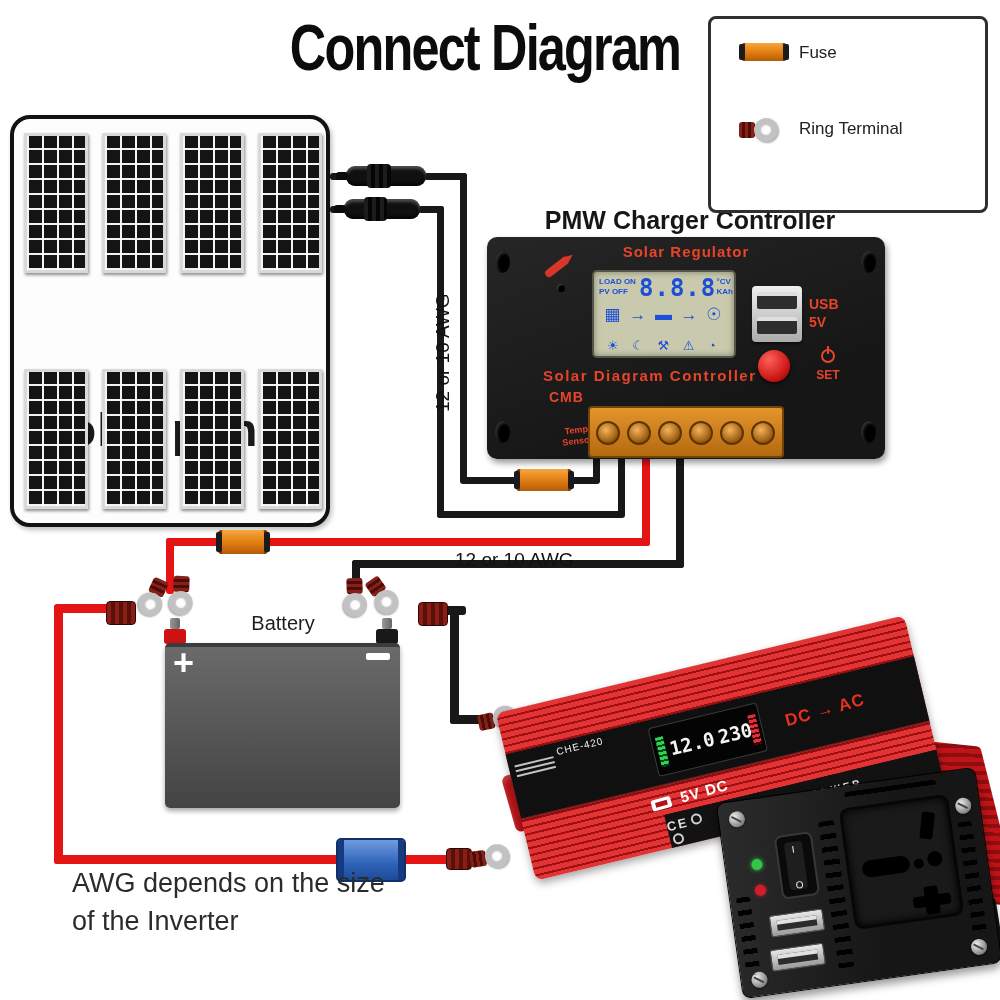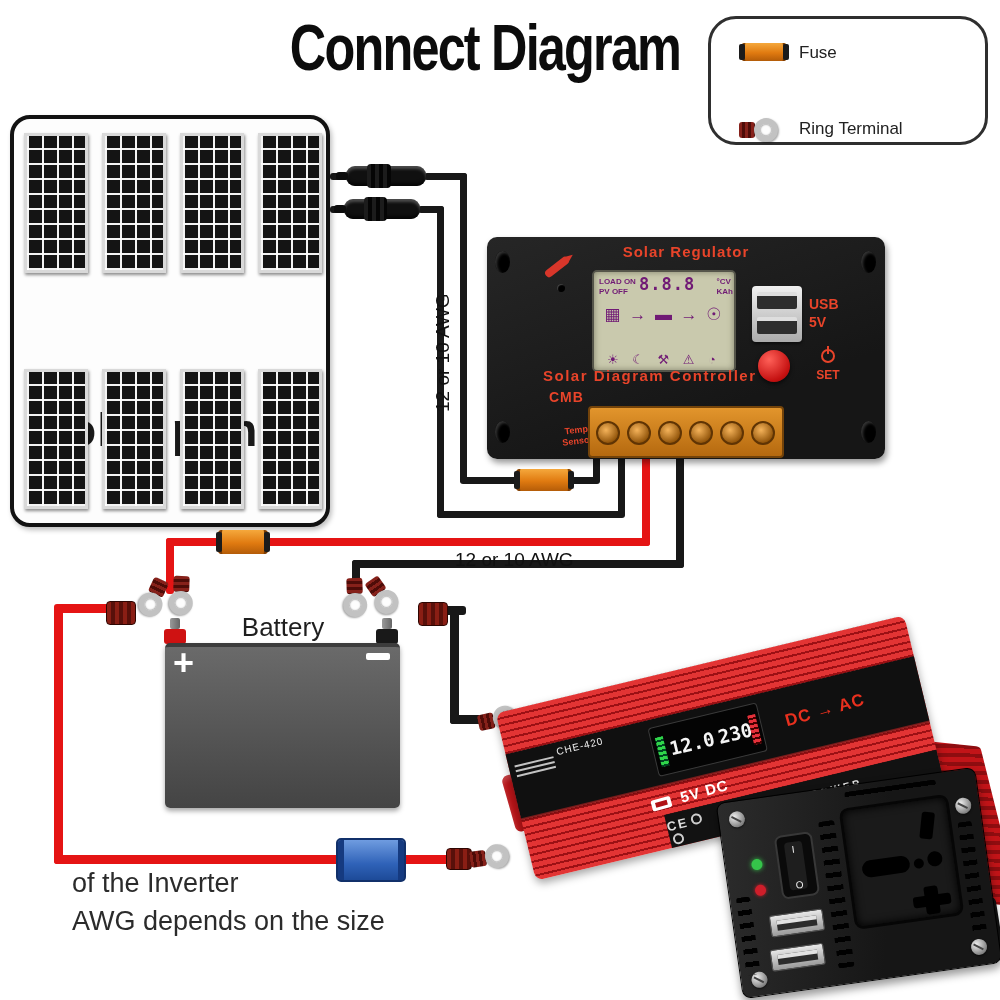--- a/index.html
+++ b/index.html
@@ -10,22 +10,22 @@
   .abs { position:absolute; }
   .wire { position:absolute; background:#181818; border-radius:3px; z-index:1; }
   .wire.red { background:#e51414; }
 
   
   .title { position:absolute; left:225px; top:10px; width:520px; text-align:center;
            font-size:56px; font-weight:700; color:#0c0c0c; letter-spacing:-2px;
            transform:scale(.9,1.15); transform-origin:center top; }
 
   
-  .legend { position:absolute; left:708px; top:16px; width:280px; height:129px;
-            border:3px solid #2f2f2f; border-radius:28px; background:#fff; z-index:5; }
+  .legend { position:absolute; left:708px; top:16px; width:280px; height:197px;
+            border:3px solid #2f2f2f; border-radius:8px; background:#fff; z-index:5; }
   .lrow { position:absolute; left:0; width:100%; height:40px; }
   .lrow .ltext { position:absolute; left:88px; top:50%; transform:translateY(-50%);
                  font-size:17px; color:#222; }
   .fuse-o { background:linear-gradient(180deg,#f5a83c,#e07a10 55%,#b45c08);
             border-radius:4px; box-shadow:inset 12px 0 0 -8px #7a3c04, inset -12px 0 0 -8px #7a3c04; }
   .fuse-o::before,.fuse-o::after { content:""; position:absolute; top:8%; height:84%; width:6px; background:#1b1b1b; border-radius:2px; }
   .fuse-o::before{ left:-2px; } .fuse-o::after{ right:-2px; }
   .fuse-b { background:linear-gradient(180deg,#6f9ce0,#2f62b8 60%,#1d4a98);
             border-radius:5px; box-shadow:inset 16px 0 0 -10px #153a80, inset -16px 0 0 -10px #153a80; border:2px solid #11306a; }
   .rt { position:absolute; width:42px; height:26px; z-index:2; }
@@ -68,27 +68,27 @@
   .ctl .hole { position:absolute; width:15px; height:22px; background:#000; border-radius:50%;
                box-shadow:inset 2px 2px 3px #333; }
   .ctl-brand { position:absolute; left:0; top:6px; width:100%; text-align:center;
                font-size:15px; font-weight:700; color:#e8442a; letter-spacing:1px; }
   .stylus { position:absolute; left:56px; top:26px; width:28px; height:8px; background:#d8362a;
             border-radius:4px; transform:rotate(-38deg); }
   .stylus::after { content:""; position:absolute; right:-6px; top:1px; border-left:7px solid #d8362a;
                    border-top:3px solid transparent; border-bottom:3px solid transparent; }
   .pinhole { position:absolute; left:70px; top:47px; width:8px; height:8px; border-radius:50%;
              background:#000; box-shadow:inset 1px 1px 1px #444; }
-  .lcd { position:absolute; left:105px; top:33px; width:144px; height:102px;
+  .lcd { position:absolute; left:105px; top:33px; width:144px; height:88px;
          background:#c9c9ad; border-radius:5px; border:2px solid #55554a;
-         box-shadow:inset 0 0 6px rgba(60,60,40,.5); color:#701a75; }
+         box-shadow:inset 0 0 6px rgba(60,60,40,.5); color:#1d4ed8; }
   .lcd .r1 { position:absolute; left:5px; top:5px; width:134px; height:26px; }
   .lcd .onoff { font-size:8px; font-weight:700; line-height:1.25; }
   .lcd .digits { position:absolute; left:40px; top:-3px; font-family:"DejaVu Sans Mono", monospace;
-                 font-size:17px; font-weight:700; letter-spacing:1px; }
+                 font-size:24px; font-weight:700; letter-spacing:1px; }
   .lcd .units { position:absolute; right:0; top:0; text-align:left; font-size:8px; font-weight:700; line-height:1.3; }
   .lcd .flow { position:absolute; left:0; top:32px; width:100%; text-align:center; font-size:17px; letter-spacing:2px; }
   .lcd .stat { position:absolute; left:0; bottom:3px; width:100%; text-align:center; font-size:13px; letter-spacing:5px; }
   .ctl-sub { position:absolute; left:56px; top:130px; font-size:15px; font-weight:700;
              color:#e8442a; letter-spacing:1.5px; }
   .ctl-model { position:absolute; left:62px; top:152px; font-size:14px; font-weight:700;
                color:#e8442a; letter-spacing:1px; }
   .ctl-temp { position:absolute; left:64px; top:188px; width:52px; font-size:9px; font-weight:700;
               color:#e8442a; text-align:center; transform:rotate(-7deg); line-height:1.2; }
   .usbport { position:absolute; left:265px; top:49px; width:50px; height:56px; border-radius:4px;
@@ -105,21 +105,21 @@
   .set-lbl .s { display:block; font-size:12px; font-weight:700; margin-top:1px; }
   .tblock { position:absolute; left:101px; top:169px; width:196px; height:52px;
             background:linear-gradient(180deg,#e2952c,#b5690f); border:2px solid #73430a;
             border-radius:4px; z-index:3; }
   .tblock .ts { position:absolute; top:13px; width:24px; height:24px; border-radius:50%;
                 background:radial-gradient(circle at 40% 35%,#f5b35a,#8f5208 75%);
                 border:2px solid #5f3404; }
 
   
   .bat-label { position:absolute; left:166px; top:612px; width:234px; text-align:center;
-               font-size:26px; color:#1e1e1e; z-index:2; }
+               font-size:20px; color:#1e1e1e; z-index:2; }
   .battery { position:absolute; left:165px; top:643px; width:235px; height:165px; border-radius:5px;
              background:linear-gradient(180deg,#6a6a6a,#4f4f4f 70%,#444); z-index:2;
              box-shadow:0 3px 5px rgba(0,0,0,.35); border-top:4px solid #3c3c3c; }
   .battery .v { position:absolute; left:0; top:48px; width:100%; text-align:center;
                 font-size:46px; font-weight:700; color:#f2f2f2; }
   .battery .plus { position:absolute; left:8px; top:-2px; font-size:36px; font-weight:700; color:#fff; line-height:1; }
   .battery .minus { position:absolute; right:10px; top:6px; width:24px; height:7px; background:#fff; border-radius:2px; }
   .post { position:absolute; width:22px; height:15px; border-radius:3px; z-index:2; }
   .post::after { content:""; position:absolute; left:6px; top:-11px; width:10px; height:11px;
                  background:linear-gradient(90deg,#999,#666); border-radius:2px; }
@@ -242,20 +242,21 @@
 
   <div class="wire" style="left:330px; top:206px; width:16px; height:7px;"></div>
   <div class="mc4" style="left:344px; top:199px; width:76px;"></div>
   <div class="wire" style="left:418px; top:206px; width:26px; height:7px;"></div>
   <div class="wire" style="left:437px; top:206px; width:7px; height:312px;"></div>
   <div class="wire" style="left:437px; top:511px; width:188px; height:7px;"></div>
   <div class="wire" style="left:618px; top:452px; width:7px; height:64px;"></div>
 
   <div class="awg-v">12 or 10 AWG</div>
 
+  <div class="ctl-title">PMW Charger Controller</div>
   <div class="ctl">
     <div class="hole" style="left:8px; top:14px;"></div>
     <div class="hole" style="left:374px; top:14px;"></div>
     <div class="hole" style="left:8px; top:184px;"></div>
     <div class="hole" style="left:374px; top:184px;"></div>
     <div class="ctl-brand">Solar Regulator</div>
     <div class="stylus"></div>
     <div class="pinhole"></div>
     <div class="lcd">
       <div class="r1">
@@ -406,18 +407,18 @@
         <div class="c1"></div>
         <div class="c2"></div>
         <div class="vslot"></div>
         <div class="t1"></div>
         <div class="t2"></div>
       </div>
     </div>
   </div>
 
   <div class="note">
+    <div>AWG depends on the size</div>
     <div>of the Inverter</div>
-    <div>AWG depends on the size</div>
   </div>
 
 
 </div>
 
 </body></html>

